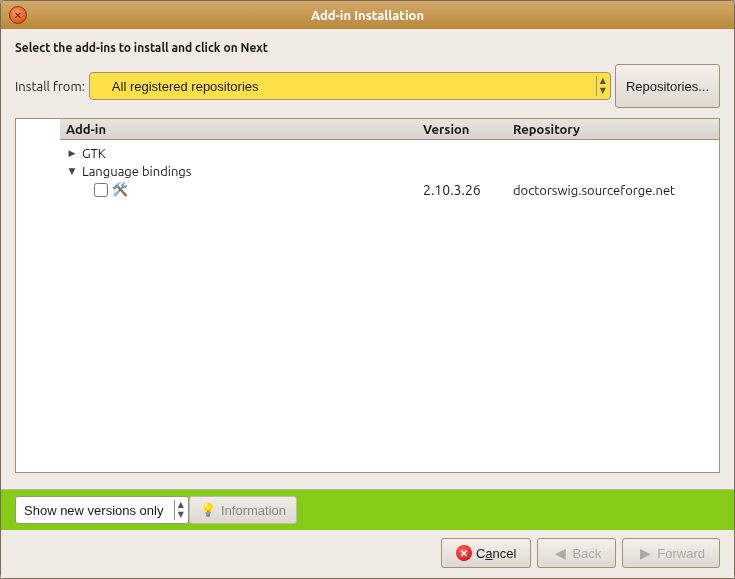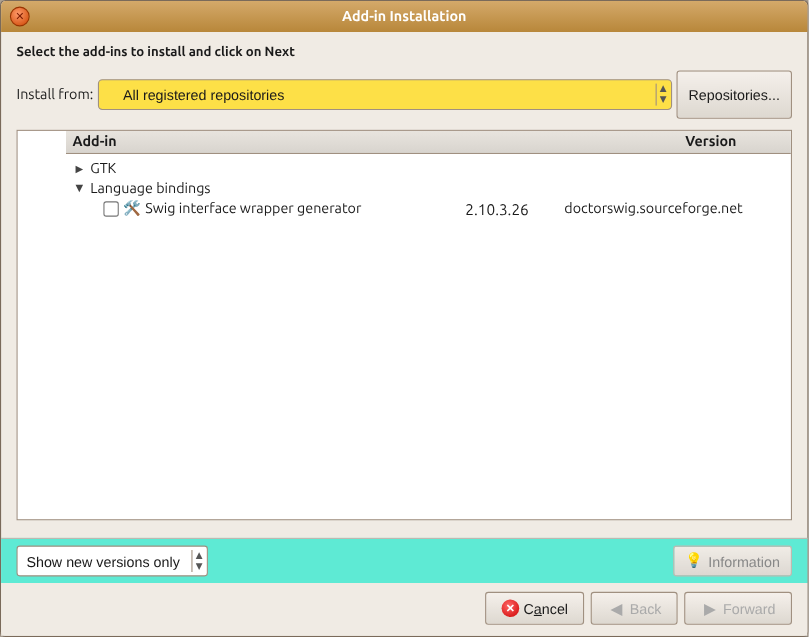--- a/index.html
+++ b/index.html
@@ -210,23 +210,23 @@
       height: 16px;
       flex-shrink: 0;
       font-size: 13px;
     }
     .item-label { flex: 1; }
     .item-version { width: 90px; font-size: 14px; }
     .item-repository { width: 200px; font-size: 13px; }
     .bottom-bar {
       display: flex;
       align-items: center;
-      justify-content: space-between;
+      justify-content: flex-start;
       padding: 6px 14px;
-      background: #5eead4;
+      background: #84cc16;
       border-top: 1px solid #c0b8b0;
     }
     .show-versions-wrapper {
       position: relative;
       display: flex;
       align-items: center;
     }
     .show-versions-wrapper select {
       padding: 3px 24px 3px 8px;
       background: #fff;
@@ -336,38 +336,38 @@
       </div>
       <button class="repositories-btn">
         <span>Repositories...</span>
       </button>
     </div>
 
     <div class="tree-table">
       <div class="tree-header">
         <span class="col-addon">Add-in</span>
         <span class="col-version">Version</span>
+        <span class="col-repository">Repository</span>
       </div>
       <div class="tree-body">
 
         <div class="tree-group-row">
           <span class="tree-toggle">▶</span>
           <span>GTK</span>
         </div>
 
         <div class="tree-group-row">
           <span class="tree-toggle">▼</span>
           <span>Language bindings</span>
         </div>
 
         <div class="tree-item-row">
           <div class="tree-item-indent">
             <input type="checkbox" class="item-checkbox" style="">
             <span class="item-icon">🛠️</span>
-            <span class="item-label">Swig interface wrapper generator</span>
           </div>
           <span class="item-version">2.10.3.26</span>
           <span class="item-repository">doctorswig.sourceforge.net</span>
         </div>
       </div>
     </div>
   </div>
 
   <div class="bottom-bar">
     <div class="show-versions-wrapper">

